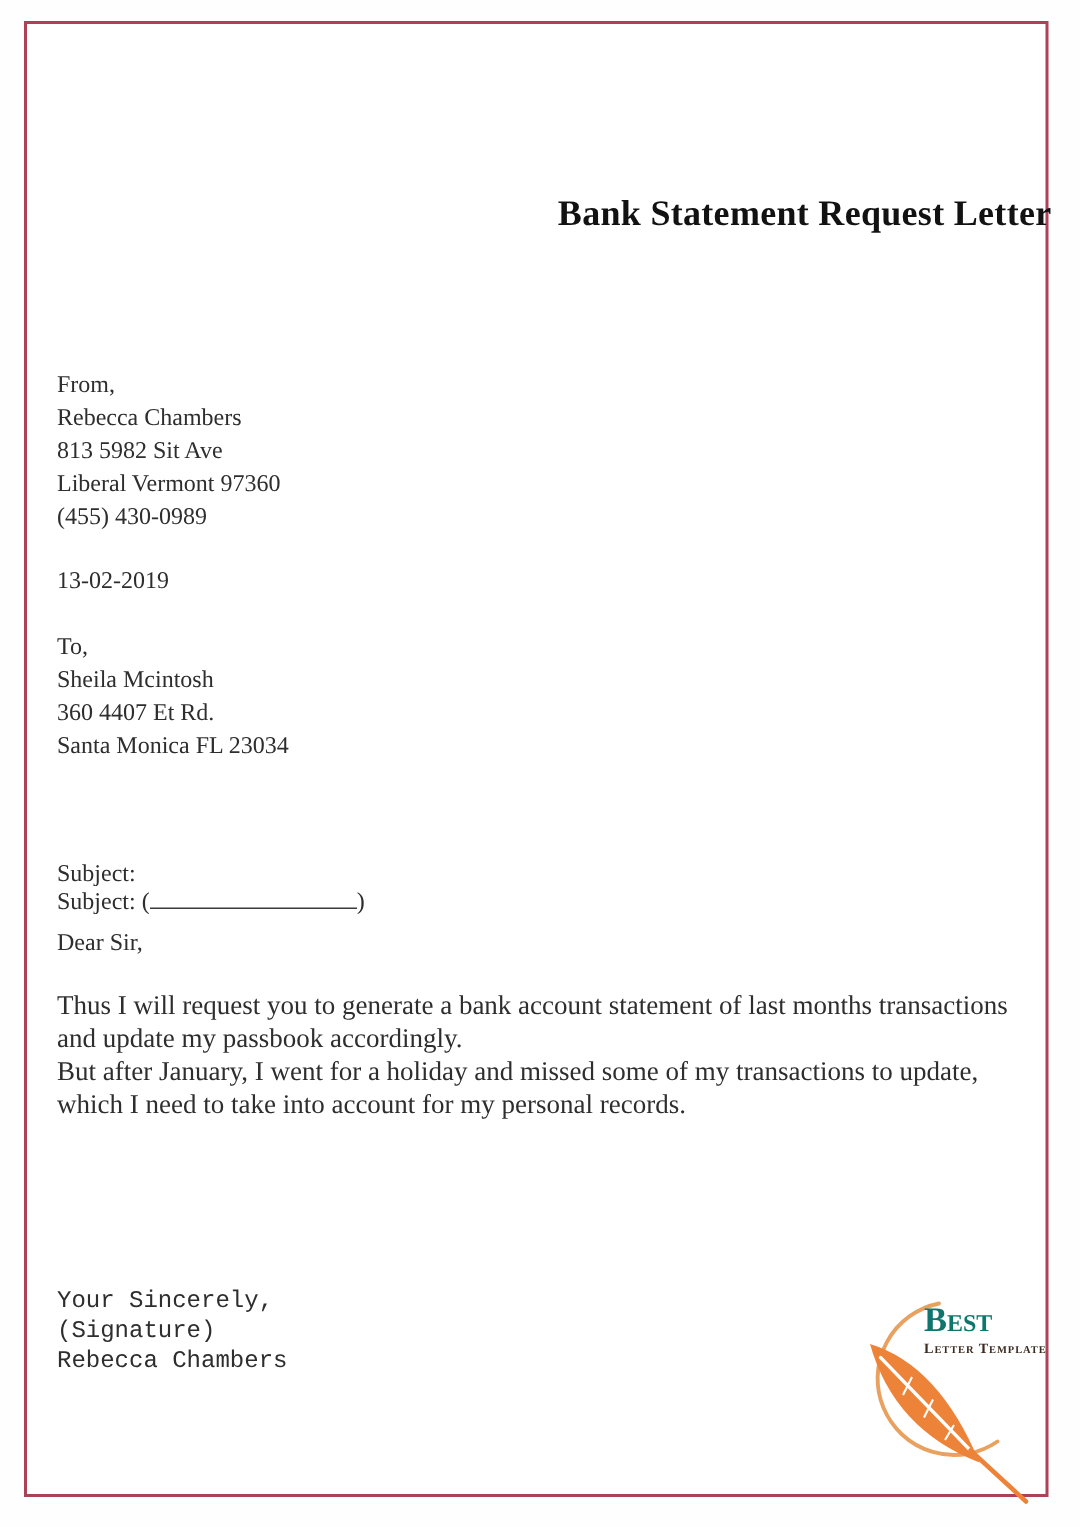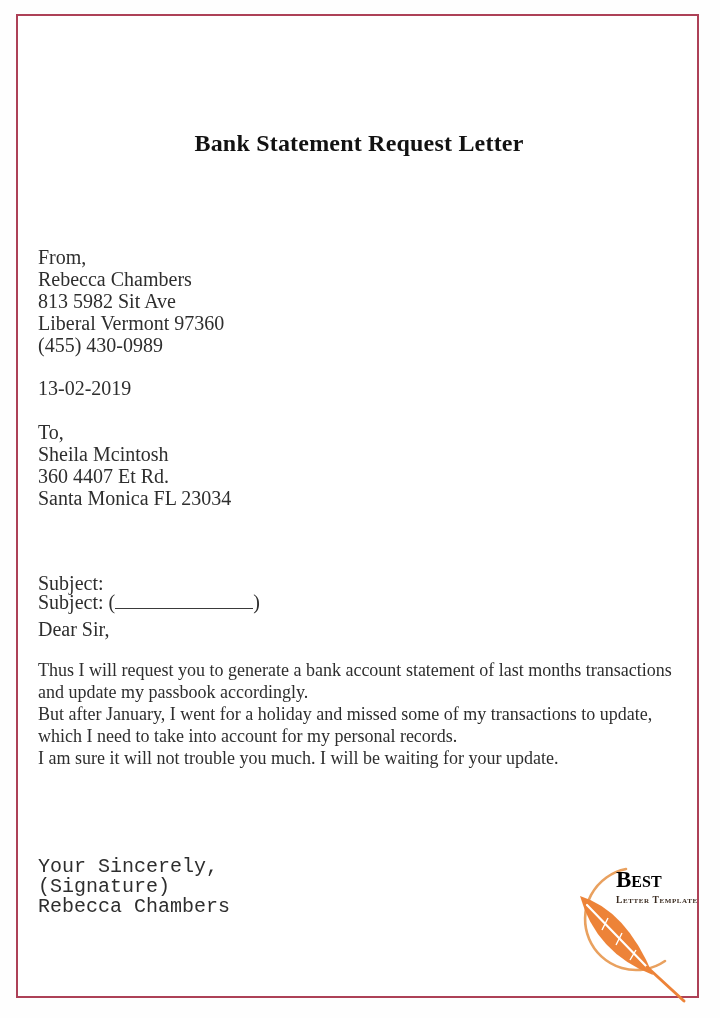--- a/index.html
+++ b/index.html
@@ -18,28 +18,28 @@
     left: 16px; top: 14px;
     width: 683px; height: 984px;
     border: 2px solid #ad4157;
     box-sizing: border-box;
     background: #ffffff;
   }
 
   .letter-title {
     position: absolute;
     left: 17px; top: 130px; width: 684px;
-    text-align: center;
+    text-align: right;
     font-size: 24px;
     font-weight: bold;
     color: #121212;
     letter-spacing: 0.2px;
   }
 
-  .block { position: absolute; left: 38px; font-size: 20px; line-height: 22px; }
+  .block { position: absolute; left: 38px; font-size: 16px; line-height: 22px; }
   .block div { white-space: nowrap; }
 
   .from-block   { top: 246px; }
   .date-line    { top: 377px; }
   .to-block     { top: 421px; }
 
   .subject-blank-line { top: 546px; margin-top: 45px; }
   .blank-underline {
     display: inline-block;
     width: 138px; height: 14px;
@@ -66,21 +66,21 @@
     left: 552px; top: 852px;
     width: 160px; height: 160px;
   }
   .brand-logo svg { position: absolute; left: 0; top: 0; }
   .brand-name {
     position: absolute; left: 64px; top: 16px;
     font-family: "Liberation Serif", serif;
     font-variant: small-caps;
     font-weight: bold;
     font-size: 23px;
-    color: #000000;
+    color: #0f766e;
     line-height: 23px;
   }
   .brand-tagline {
     position: absolute; left: 64px; top: 43px;
     font-family: Liberation Serif, serif;
     font-variant: small-caps;
     font-weight: bold;
     font-size: 9.5px;
     letter-spacing: 0.6px;
     color: #3a2b20;
@@ -117,21 +117,20 @@
     <span>Subject: (</span><span class="blank-underline"></span><span>)</span>
   </div>
 
   <div class="block subject-label-line">Subject:</div>
 
   <div class="block salutation-line">Dear Sir,</div>
 
   <div class="body-block">
     <p>Thus I will request you to generate a bank account statement of last months transactions and update my passbook accordingly.</p>
     <p>But after January, I went for a holiday and missed some of my transactions to update, which I need to take into account for my personal records.</p>
-    <p>I am sure it will not trouble you much. I will be waiting for your update.</p>
   </div>
 
   <div class="block closing-block">
     <div>Your Sincerely,</div>
     <div>(Signature)</div>
     <div>Rebecca Chambers</div>
   </div>
 
   <div class="brand-logo">
     <svg width="160" height="160" viewBox="0 0 160 160">

